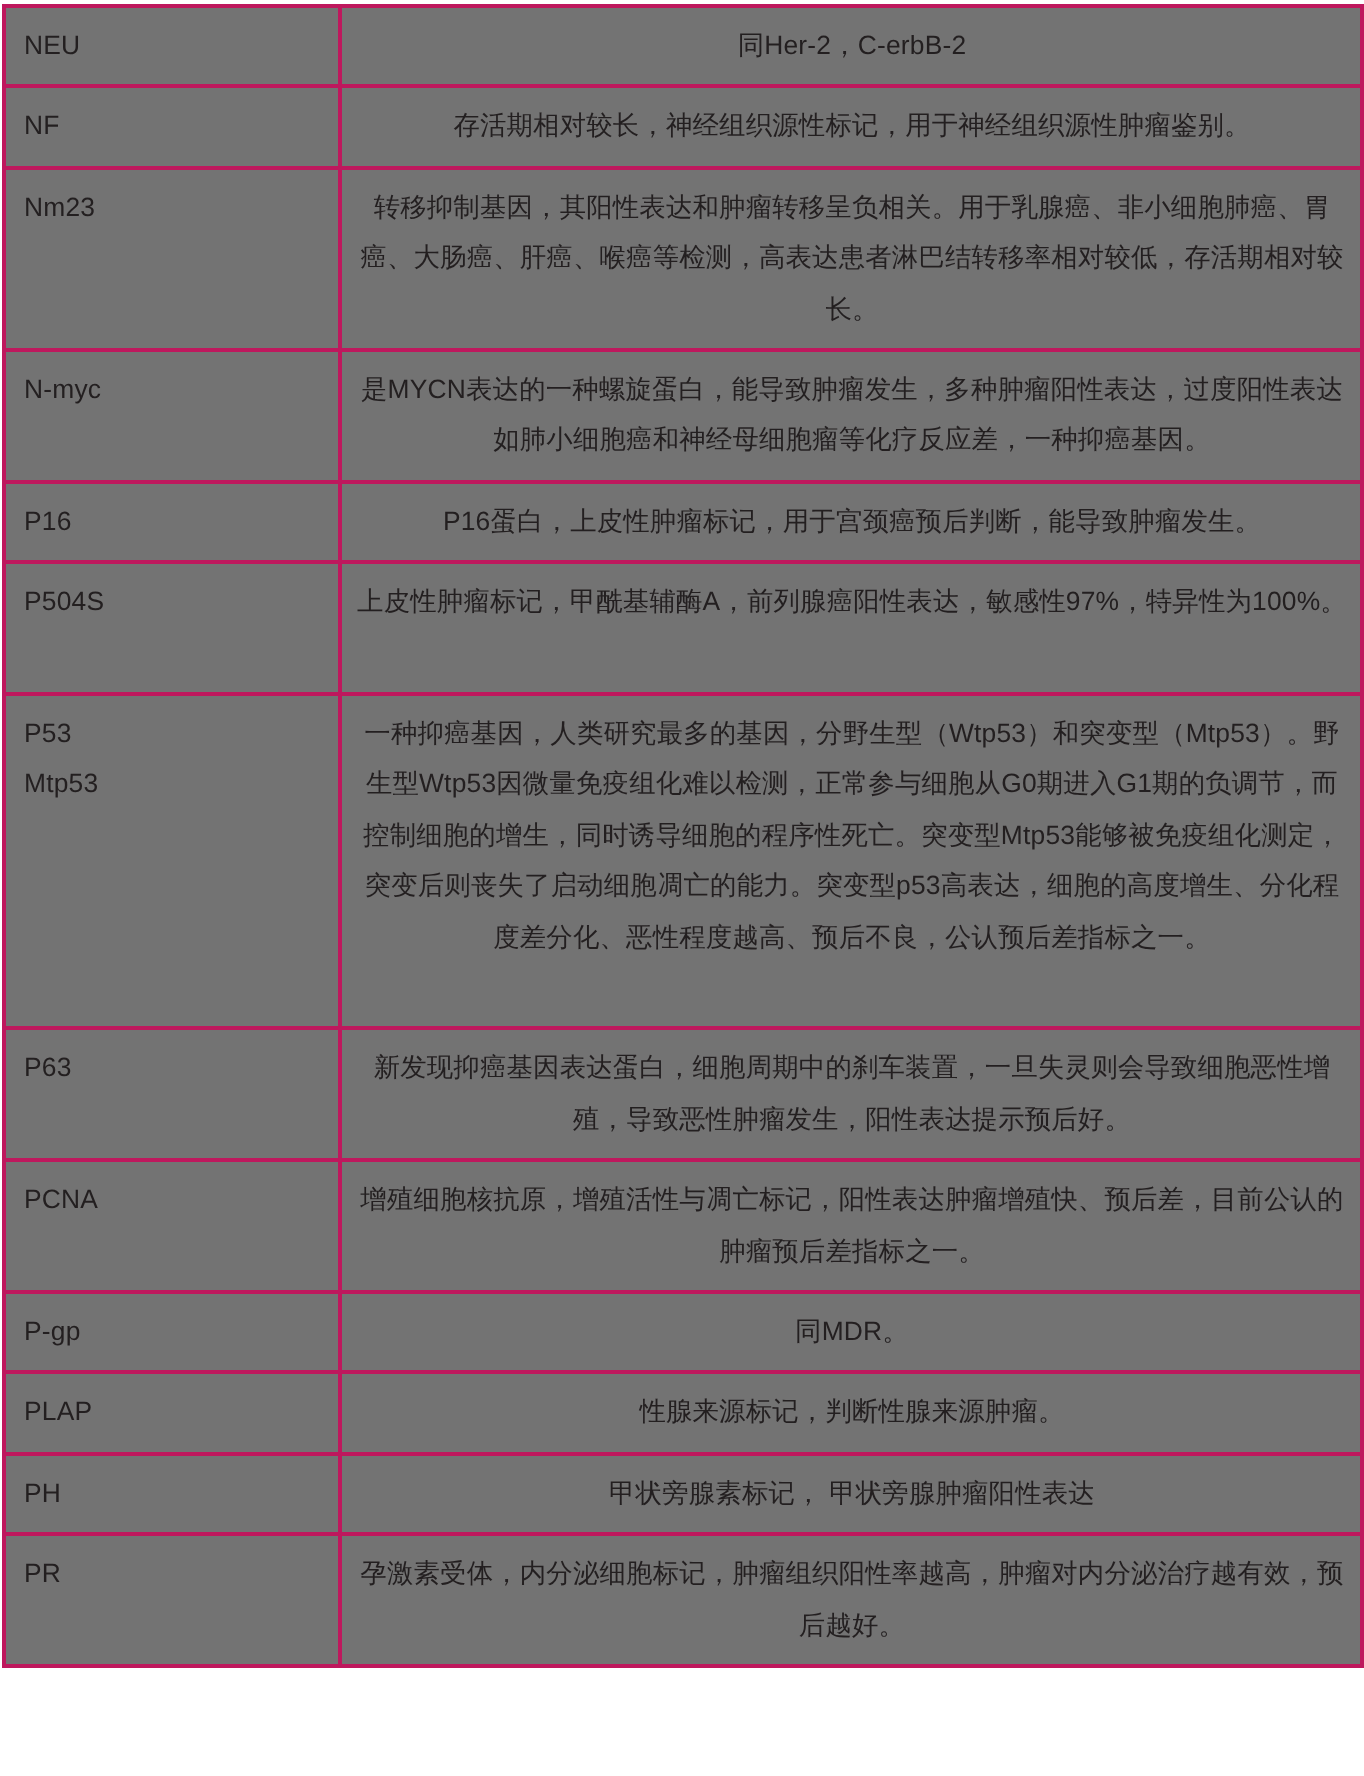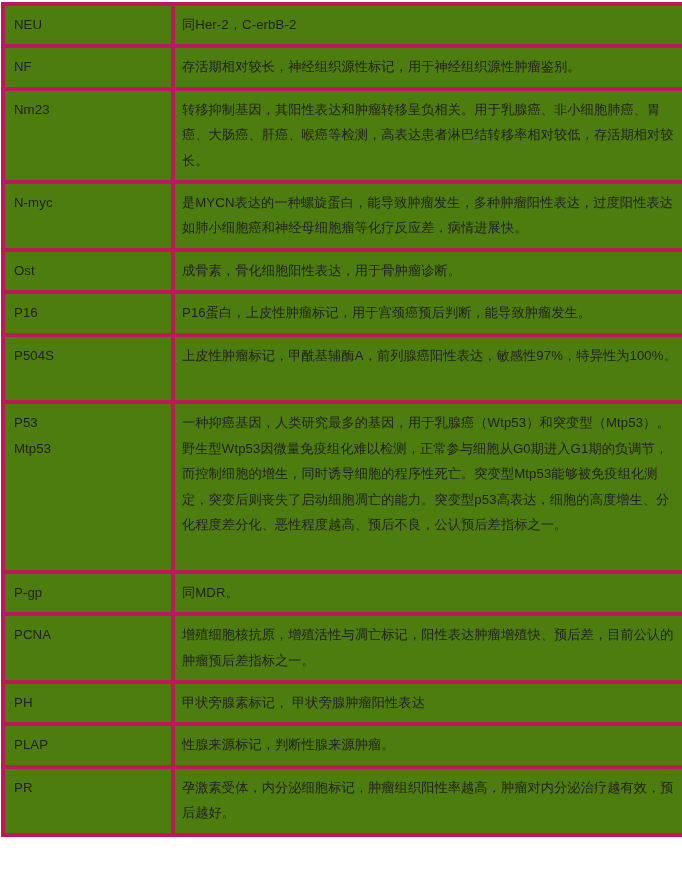--- a/index.html
+++ b/index.html
@@ -21,24 +21,24 @@
     box-sizing: border-box;
   }
   table.marker-table {
     border-collapse: collapse;
     width: 677px;
     margin-left: 1px;
     margin-top: 2px;
     table-layout: fixed;
   }
   table.marker-table td {
-    border: 4px solid #be185d;
+    border: 2px solid #be185d;
     vertical-align: top;
     padding: 0;
-    background: #4d7c0f;
+    background: #737373;
   }
   td.col-name {
     width: 166px;
   }
   td.col-desc {
     width: 509px;
   }
   .cell-inner {
     padding: 6px 5px 7px 6px;
     font-size: 13.2px;
@@ -47,20 +47,21 @@
     word-break: break-all;
     white-space: normal;
   }
   td.col-name .cell-inner {
     padding-left: 9px;
     padding-right: 4px;
   }
   td.col-desc .cell-inner {
     padding-left: 7px;
     padding-right: 6px;
+    text-align: center;
   }
   .name-line {
     display: block;
     white-space: nowrap;
   }
   .pad-line {
     display: block;
     height: 25.4px;
   }
 </style>
@@ -103,31 +104,21 @@
           </td>
         </tr>
         <tr>
           <td class="col-name">
             <div class="cell-inner">
               <span class="name-line">N-myc</span>
               <span class="pad-line"></span>
             </div>
           </td>
           <td class="col-desc">
-            <div class="cell-inner">是MYCN表达的一种螺旋蛋白，能导致肿瘤发生，多种肿瘤阳性表达，过度阳性表达如肺小细胞癌和神经母细胞瘤等化疗反应差，病情进展快。</div>
-          </td>
-        </tr>
-        <tr>
-          <td class="col-name">
-            <div class="cell-inner">
-              <span class="name-line">Ost</span>
-            </div>
-          </td>
-          <td class="col-desc">
-            <div class="cell-inner">成骨素，骨化细胞阳性表达，用于骨肿瘤诊断。</div>
+            <div class="cell-inner">是MYCN表达的一种螺旋蛋白，能导致肿瘤发生，多种肿瘤阳性表达，过度阳性表达如肺小细胞癌和神经母细胞瘤等化疗反应差，一种抑癌基因。</div>
           </td>
         </tr>
         <tr>
           <td class="col-name">
             <div class="cell-inner">
               <span class="name-line">P16</span>
             </div>
           </td>
           <td class="col-desc">
             <div class="cell-inner">P16蛋白，上皮性肿瘤标记，用于宫颈癌预后判断，能导致肿瘤发生。</div>
@@ -149,62 +140,73 @@
             <div class="cell-inner">
               <span class="name-line">P53</span>
               <span class="name-line">Mtp53</span>
               <span class="pad-line"></span>
               <span class="pad-line"></span>
               <span class="pad-line"></span>
               <span class="pad-line"></span>
             </div>
           </td>
           <td class="col-desc">
-            <div class="cell-inner">一种抑癌基因，人类研究最多的基因，用于乳腺癌（Wtp53）和突变型（Mtp53）。野生型Wtp53因微量免疫组化难以检测，正常参与细胞从G0期进入G1期的负调节，而控制细胞的增生，同时诱导细胞的程序性死亡。突变型Mtp53能够被免疫组化测定，突变后则丧失了启动细胞凋亡的能力。突变型p53高表达，细胞的高度增生、分化程度差分化、恶性程度越高、预后不良，公认预后差指标之一。</div>
+            <div class="cell-inner">一种抑癌基因，人类研究最多的基因，分野生型（Wtp53）和突变型（Mtp53）。野生型Wtp53因微量免疫组化难以检测，正常参与细胞从G0期进入G1期的负调节，而控制细胞的增生，同时诱导细胞的程序性死亡。突变型Mtp53能够被免疫组化测定，突变后则丧失了启动细胞凋亡的能力。突变型p53高表达，细胞的高度增生、分化程度差分化、恶性程度越高、预后不良，公认预后差指标之一。</div>
+          </td>
+        </tr>
+        <tr>
+          <td class="col-name">
+            <div class="cell-inner">
+              <span class="name-line">P63</span>
+              <span class="pad-line"></span>
+            </div>
+          </td>
+          <td class="col-desc">
+            <div class="cell-inner">新发现抑癌基因表达蛋白，细胞周期中的刹车装置，一旦失灵则会导致细胞恶性增殖，导致恶性肿瘤发生，阳性表达提示预后好。</div>
+          </td>
+        </tr>
+        <tr>
+          <td class="col-name">
+            <div class="cell-inner">
+              <span class="name-line">PCNA</span>
+              <span class="pad-line"></span>
+            </div>
+          </td>
+          <td class="col-desc">
+            <div class="cell-inner">增殖细胞核抗原，增殖活性与凋亡标记，阳性表达肿瘤增殖快、预后差，目前公认的肿瘤预后差指标之一。</div>
           </td>
         </tr>
         <tr>
           <td class="col-name">
             <div class="cell-inner">
               <span class="name-line">P-gp</span>
             </div>
           </td>
           <td class="col-desc">
             <div class="cell-inner">同MDR。</div>
           </td>
         </tr>
         <tr>
           <td class="col-name">
             <div class="cell-inner">
-              <span class="name-line">PCNA</span>
-              <span class="pad-line"></span>
-            </div>
-          </td>
-          <td class="col-desc">
-            <div class="cell-inner">增殖细胞核抗原，增殖活性与凋亡标记，阳性表达肿瘤增殖快、预后差，目前公认的肿瘤预后差指标之一。</div>
+              <span class="name-line">PLAP</span>
+            </div>
+          </td>
+          <td class="col-desc">
+            <div class="cell-inner">性腺来源标记，判断性腺来源肿瘤。</div>
           </td>
         </tr>
         <tr>
           <td class="col-name">
             <div class="cell-inner">
               <span class="name-line">PH</span>
             </div>
           </td>
           <td class="col-desc">
             <div class="cell-inner">甲状旁腺素标记， 甲状旁腺肿瘤阳性表达</div>
-          </td>
-        </tr>
-        <tr>
-          <td class="col-name">
-            <div class="cell-inner">
-              <span class="name-line">PLAP</span>
-            </div>
-          </td>
-          <td class="col-desc">
-            <div class="cell-inner">性腺来源标记，判断性腺来源肿瘤。</div>
           </td>
         </tr>
         <tr>
           <td class="col-name">
             <div class="cell-inner">
               <span class="name-line">PR</span>
               <span class="pad-line"></span>
             </div>
           </td>
           <td class="col-desc">

